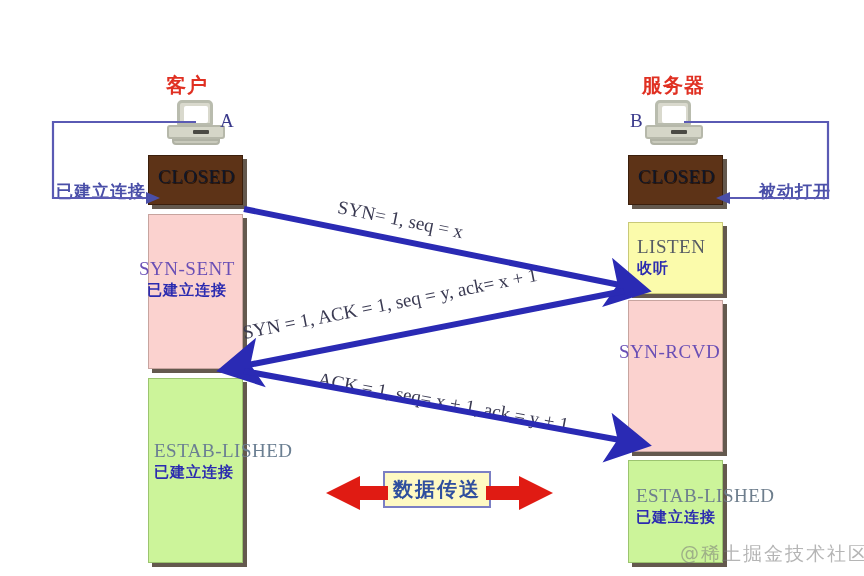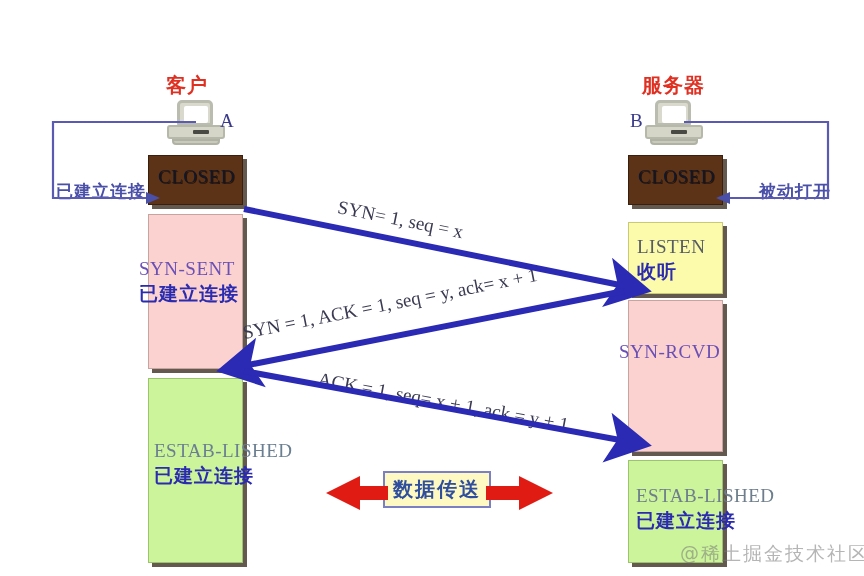--- a/index.html
+++ b/index.html
@@ -71,21 +71,21 @@
   }
   .state-en{
     font-family:"Liberation Serif",serif;
     font-size:19px;
     letter-spacing:.5px;
     display:block;
   }
   .state-cn{
     font-family:"DejaVu Sans",sans-serif;
     font-weight:bold;
-    font-size:19px;
+    font-size:15px;
     letter-spacing:1px;
     display:block;
     margin-top:1px;
   }
   .box-closed{background:#5d3317;border:1px solid #3b1f0c;}
   .txt-closed{color:#0f172a;text-shadow:1px 1px 0 #2b1406;}
   .box-pink{background:#fbd2cf;border:1px solid #c7a49f;}
   .box-yellow{background:#fbfbab;border:1px solid #c9c978;}
   .box-green{background:#ccf49a;border:1px solid #9cc46f;}
 
@@ -219,21 +219,21 @@
     </div>
     <div class="party-letter abs" style="left:622px;top:110px;">B</div>
 
     <div class="open-label" style="left:48px;top:180px;">已建立连接</div>
     <div class="open-label" style="left:723px;top:180px;margin-left:28px;">被动打开</div>
 
     <div class="state-label" style="left:150px;top:166px;">
       <span class="state-en txt-closed">CLOSED</span>
     </div>
 
-    <div class="state-label" style="left:131px;top:258px;">
+    <div class="state-label" style="left:131px;top:258px;text-align:center;">
       <span class="state-en c-purple">SYN-SENT</span>
       <span class="state-cn c-blue">已建立连接</span>
     </div>
 
     <div class="state-label" style="left:146px;top:440px;">
       <span class="state-en c-steel">ESTAB-LISHED</span>
       <span class="state-cn c-blue">已建立连接</span>
     </div>
 
     <div class="state-label" style="left:630px;top:166px;">

